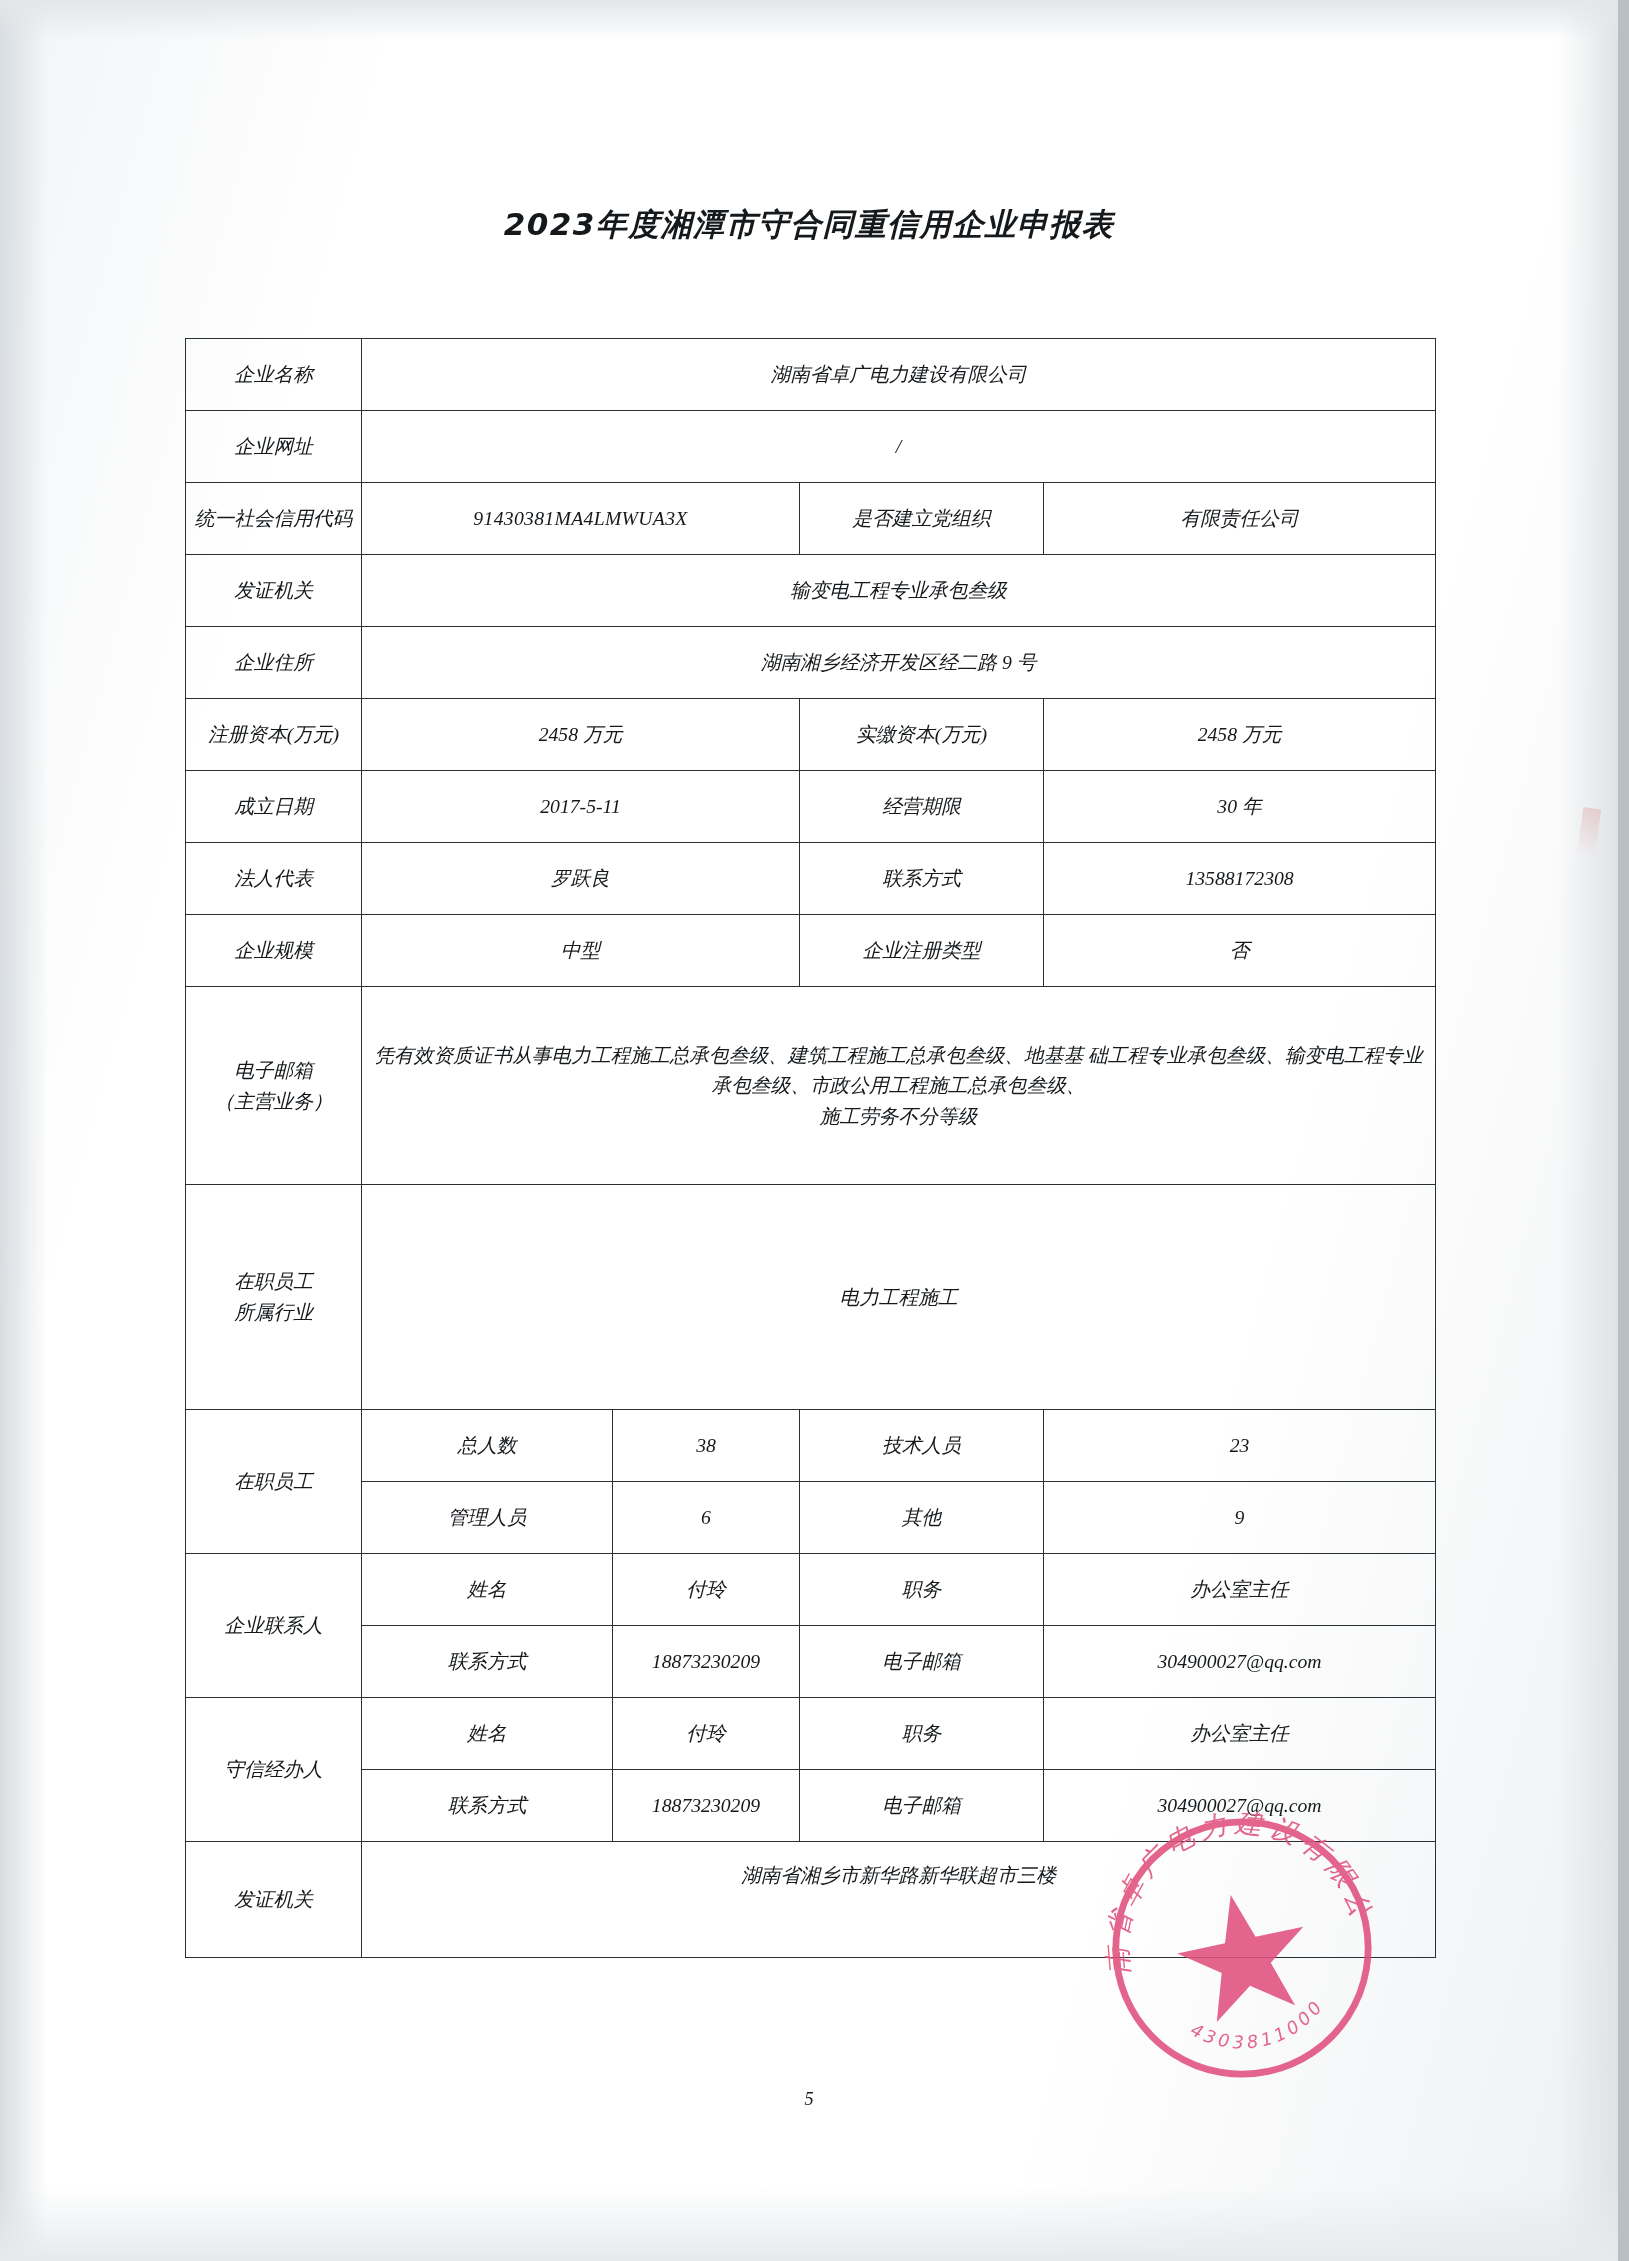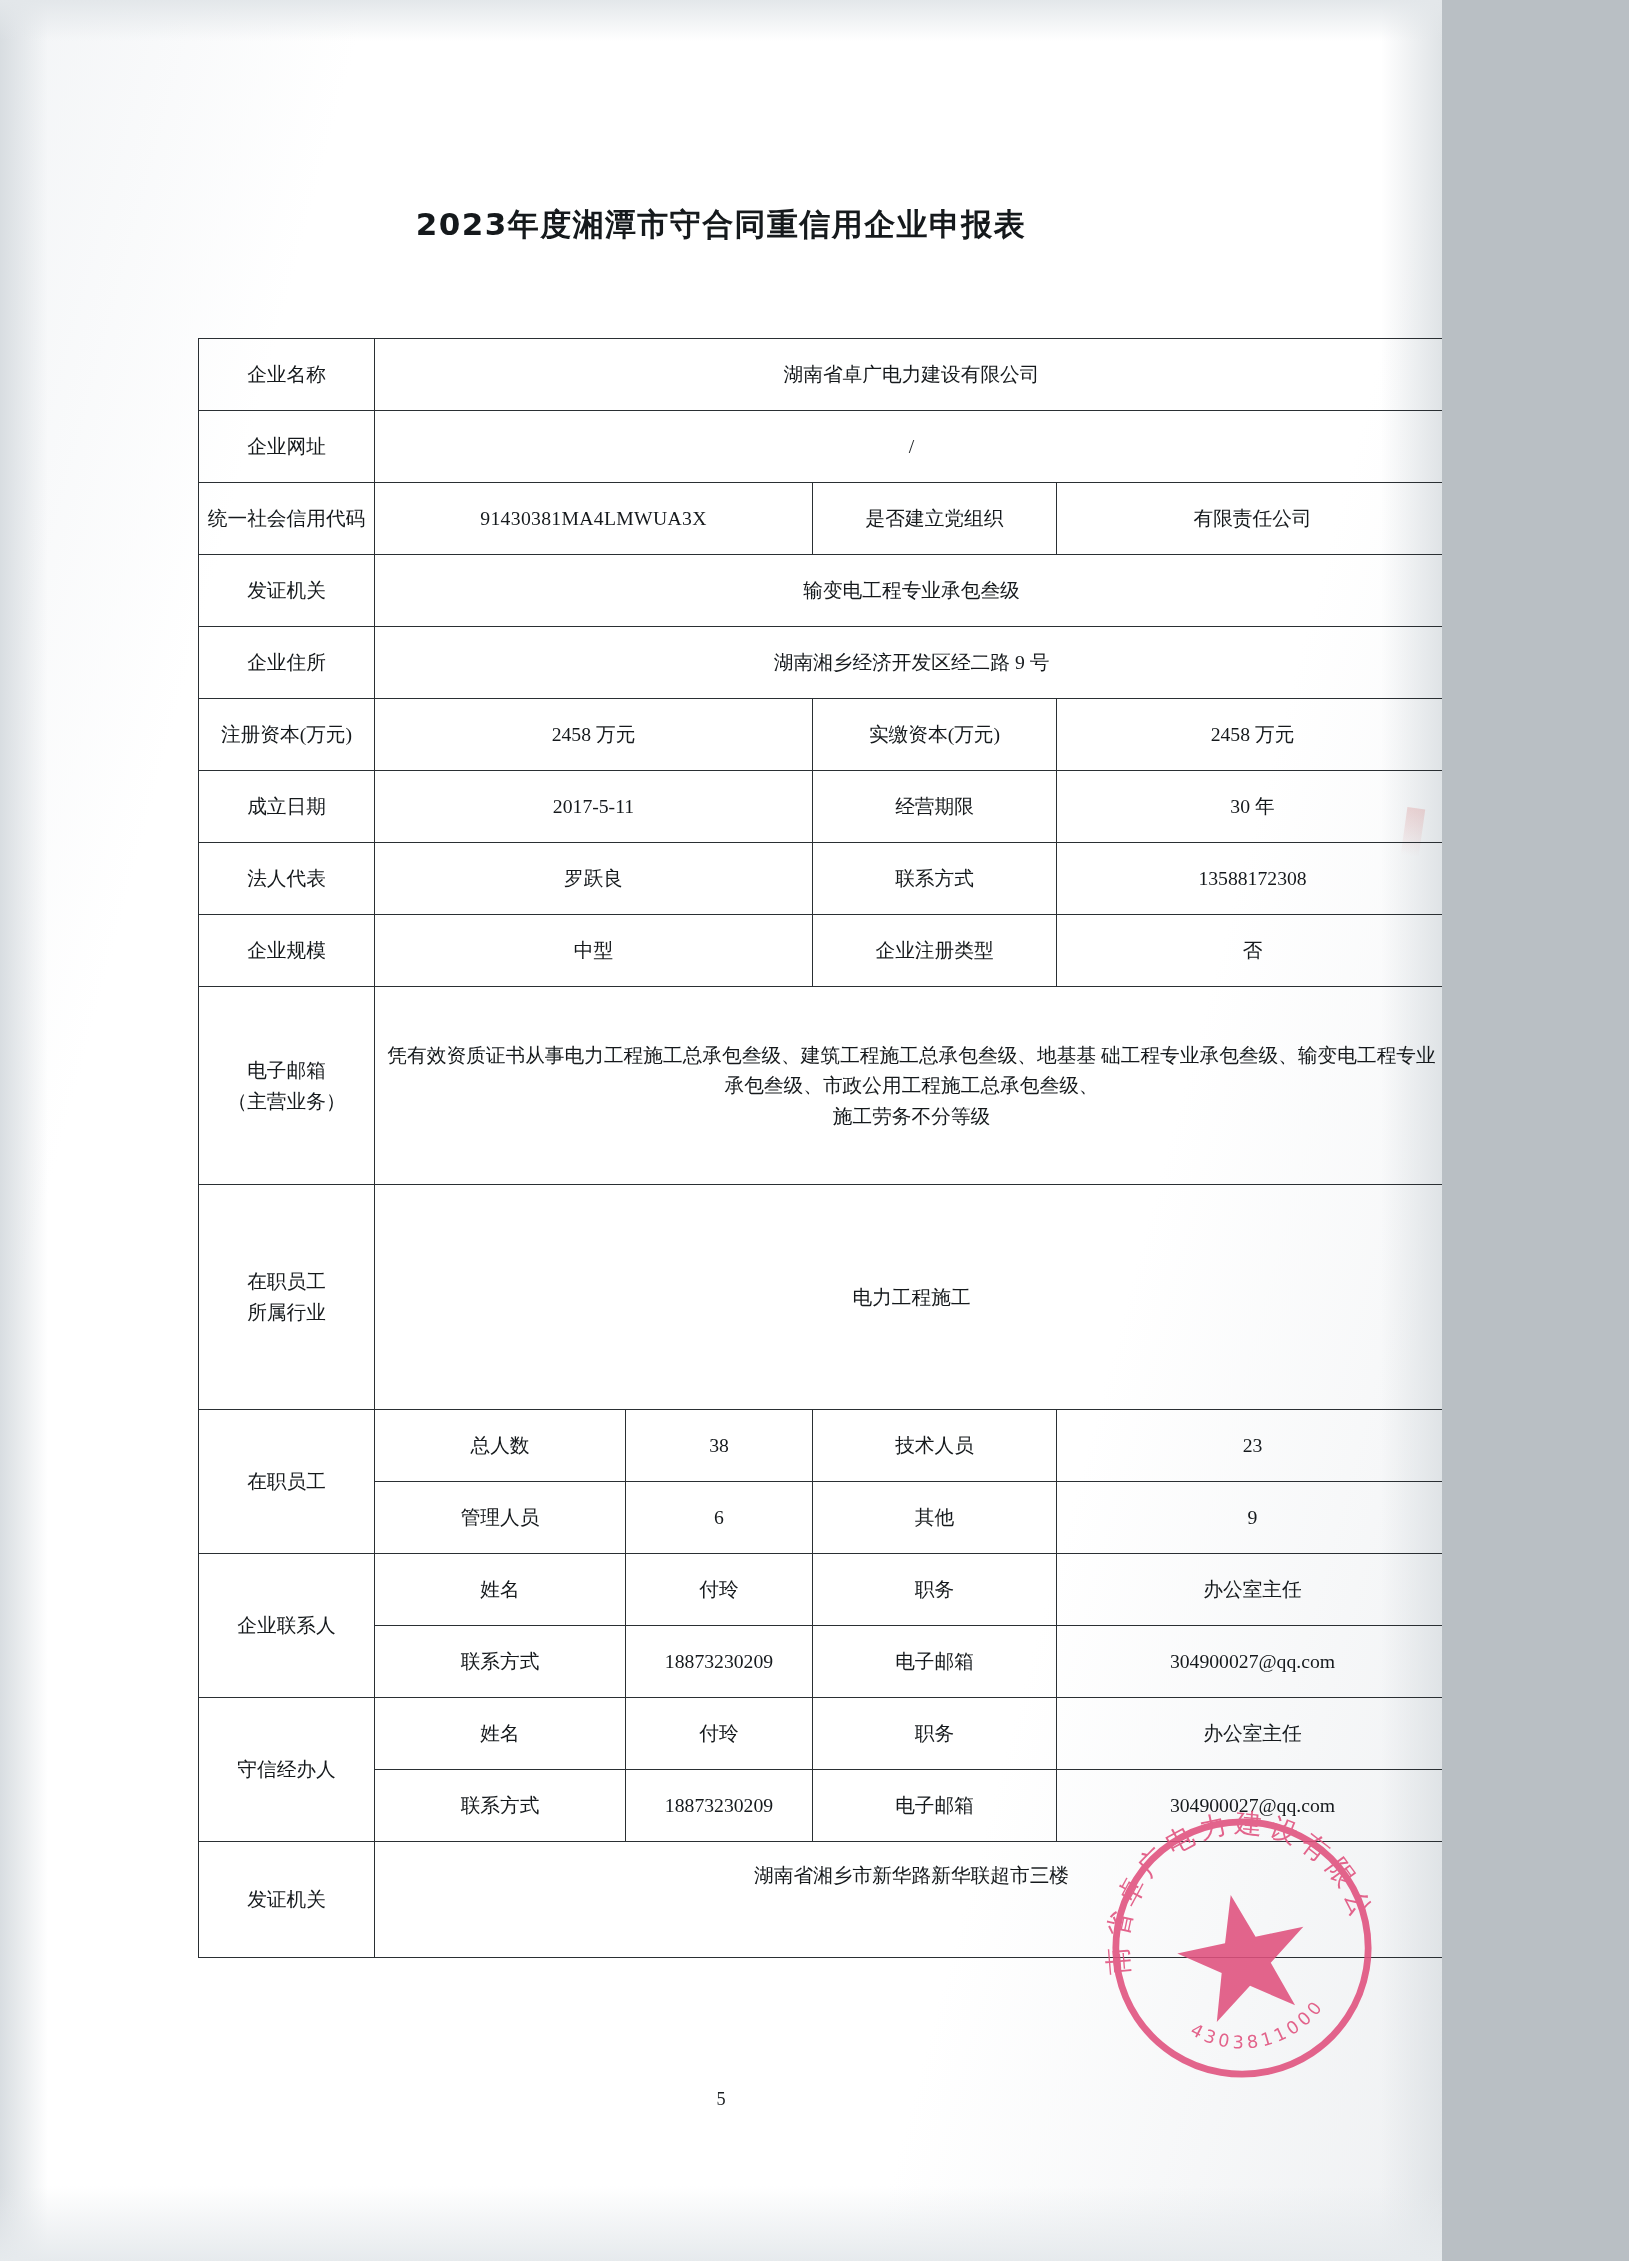--- a/index.html
+++ b/index.html
@@ -5,27 +5,28 @@
   html, body {
     margin: 0;
     padding: 0;
     background: #b9bfc4;
   }
   body {
     font-family: "Liberation Serif", "DejaVu Serif", serif;
   }
   .page {
     position: relative;
-    width: 1442px;
+    width: 1618px;
     height: 2261px;
     background: #ffffff;
     overflow: hidden;
     
     background-image:
       linear-gradient(105deg, #f2f4f6 0%, #ffffff 18%, #ffffff 72%, #eef0f2 100%);
+    font-style: italic;
   }
   
   .scan-shade-left {
     position: absolute; left: 0; top: 0; width: 48px; height: 100%;
     background: linear-gradient(to right, #d8dde1, rgba(255,255,255,0));
     pointer-events: none;
   }
   .scan-shade-right {
     position: absolute; right: 0; top: 0; width: 61px; height: 100%;
     background: linear-gradient(to left, #dfe3e6, rgba(255,255,255,0));
@@ -51,21 +52,21 @@
     font-family: "DejaVu Sans", "Liberation Sans", sans-serif;
     font-weight: bold;
     font-size: 31px;
     letter-spacing: 1.4px;
     color: #15191c;
   }
 
   table.form {
     position: absolute;
     top: 338px;
-    left: 198px;
+    left: 185px;
     width: 1250px;
     border-collapse: collapse;
     table-layout: fixed;
   }
   table.form td {
     border: 1.4px solid #2a2f33;
     font-size: 19.7px;
     color: #15191c;
     text-align: center;
     vertical-align: middle;

